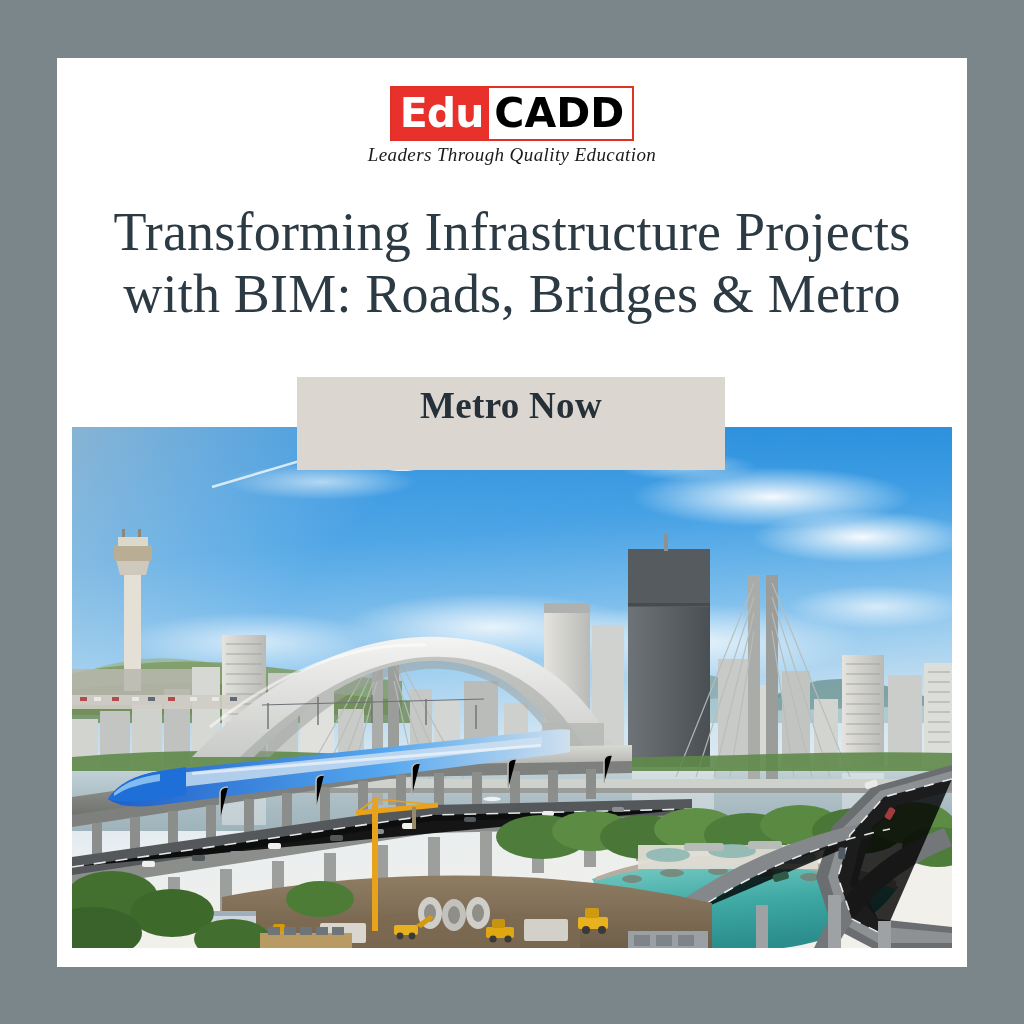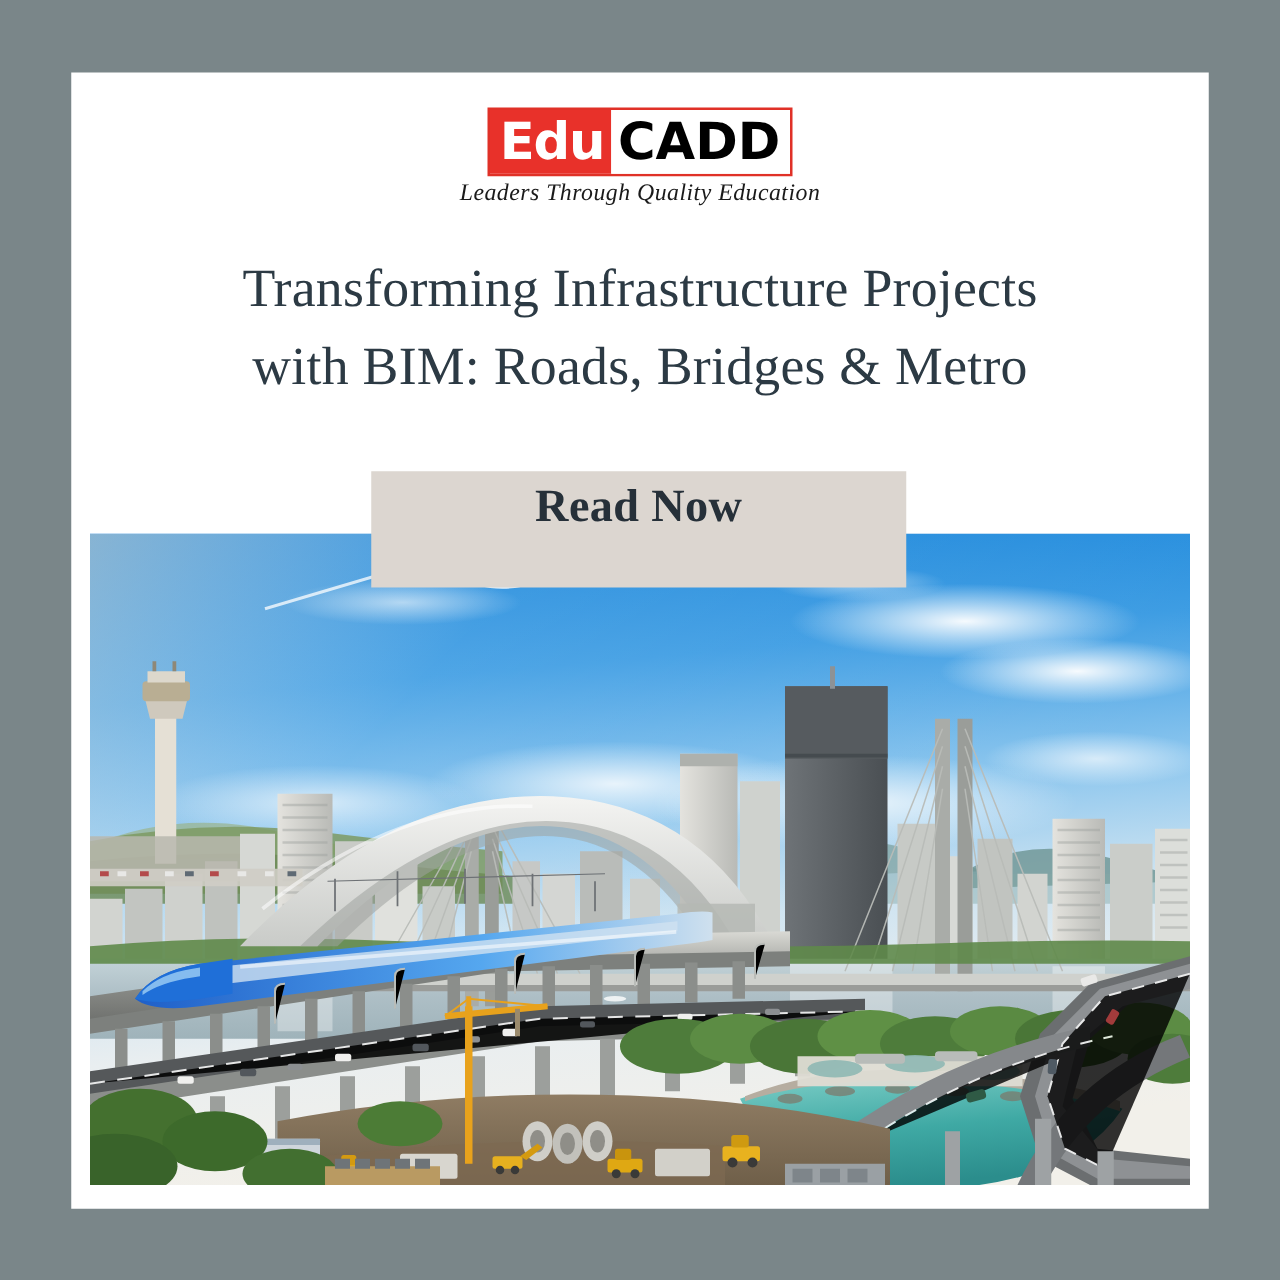--- a/index.html
+++ b/index.html
@@ -39,21 +39,21 @@
     margin-top:3px;
     font-family:"Liberation Serif",serif;font-style:italic;
     font-size:19px;color:#1a1a1a;letter-spacing:.4px;white-space:nowrap;text-align:center;
   }
 
   
   .headline{
     position:absolute;left:40px;top:143px;width:830px;
     text-align:center;
     font-family:"Liberation Serif",serif;
-    font-size:43px;line-height:62px;color:#2c3a44;
+    font-size:54px;line-height:62px;color:#2c3a44;
     letter-spacing:.2px;
   }
   .headline .l2{display:block;}
 
   
   .photo{
     position:absolute;left:15px;top:369px;width:880px;height:521px;
     overflow:hidden;background:#1d7fd4;
   }
   .photo svg{display:block;width:880px;height:521px;}
@@ -563,17 +563,17 @@
           <g fill="#7e858a">
               <rect x="562" y="508" width="16" height="11"></rect>
               <rect x="584" y="508" width="16" height="11"></rect>
               <rect x="606" y="508" width="16" height="11"></rect>
             </g>
         </g>
       </svg>
     </div>
 
     <div class="cta">
-      <div class="cta-title">Read Now</div>
+      <div class="cta-title">Metro Now</div>
     </div>
 
   </div>
 </div>
 
 </body></html>

